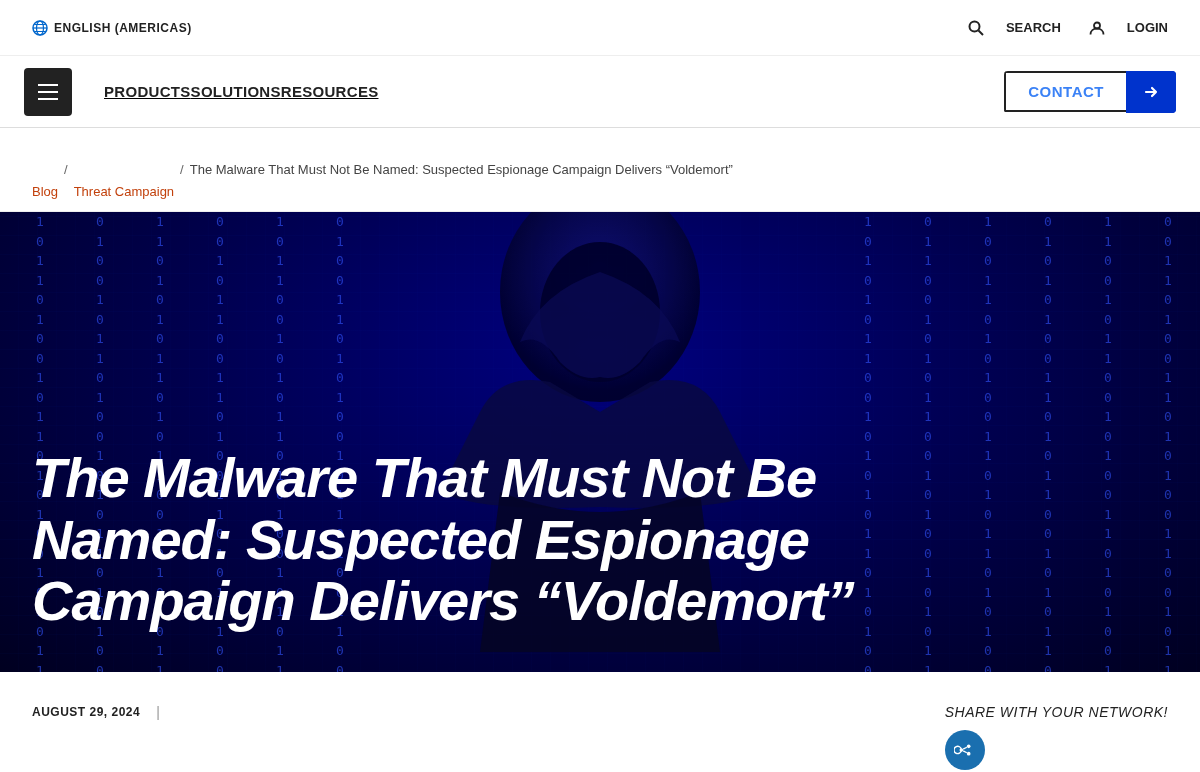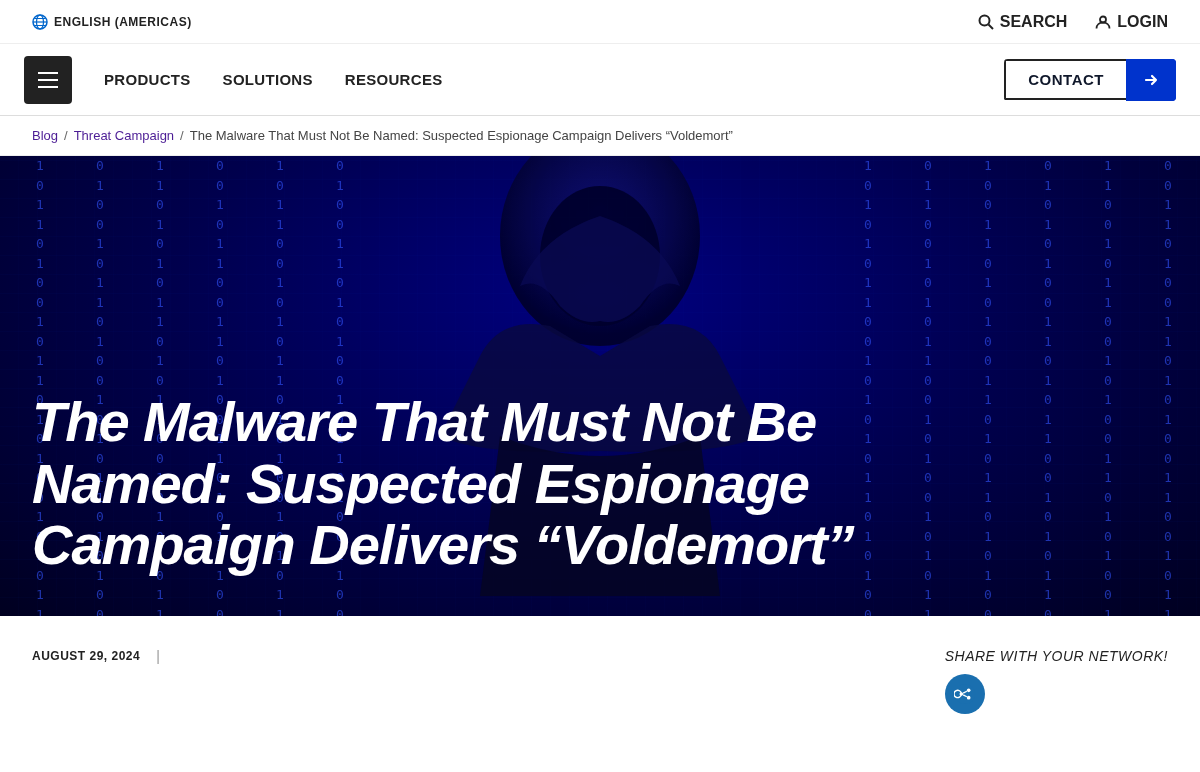--- a/index.html
+++ b/index.html
@@ -6,21 +6,21 @@
     body { font-family: 'Arial', sans-serif; width: 1200px; min-height: 772px; overflow-x: hidden; background: #fff; }
 
     
     .top-bar {
       background: #fff;
       border-bottom: 1px solid #eee;
       display: flex;
       align-items: center;
       justify-content: space-between;
       padding: 0 32px;
-      height: 44px;
+      height: 56px;
     }
     .top-bar-left {
       display: flex;
       align-items: center;
       gap: 6px;
       font-size: 12px;
       font-weight: 700;
       color: #222;
       letter-spacing: 0.5px;
     }
@@ -30,22 +30,22 @@
       fill: #0066cc;
     }
     .top-bar-right {
       display: flex;
       align-items: center;
       gap: 28px;
     }
     .top-bar-link {
       display: flex;
       align-items: center;
-      gap: 6px;
-      font-size: 16px;
+      gap: 22px;
+      font-size: 13px;
       font-weight: 600;
       color: #222;
       text-decoration: none;
       cursor: pointer;
     }
     .top-bar-link svg {
       width: 16px;
       height: 16px;
     }
 
@@ -79,21 +79,21 @@
     }
     .menu-toggle span {
       display: block;
       width: 20px;
       height: 2px;
       background: #fff;
     }
     .nav-links {
       display: flex;
       align-items: flex-start;
-      gap: 32px;
+      text-decoration: underline;
     }
     .nav-link {
       font-size: 15px;
       font-weight: 700;
       color: #222;
       text-decoration: none;
       cursor: pointer;
       letter-spacing: 0.3px;
     }
     .logo-container {
@@ -110,21 +110,21 @@
       overflow: hidden;
       border-radius: 4px;
     }
     .contact-label {
       background: #fff;
       border: 2px solid #222;
       border-right: none;
       padding: 10px 22px;
       font-size: 15px;
       font-weight: 700;
-      color: #0f172a;
+      color: #3b82f6;
       letter-spacing: 0.5px;
     }
     .contact-arrow {
       background: #0033cc;
       border: 2px solid #0033cc;
       padding: 10px 14px;
       display: flex;
       align-items: center;
       justify-content: center;
     }
@@ -140,24 +140,25 @@
     .breadcrumb {
       padding: 12px 32px;
       display: flex;
       align-items: center;
       gap: 6px;
       font-size: 13px;
       background: #fff;
       border-bottom: 1px solid #eee;
     }
     .breadcrumb-link {
-      color: #4c1d95;
+      color: #c2410c;
       text-decoration: none;
       font-weight: 500;
       cursor: pointer;
+      margin-top: 44px;
     }
     .breadcrumb-sep {
       color: #666;
       font-size: 13px;
     }
     .breadcrumb-current {
       color: #444;
     }
 
     

